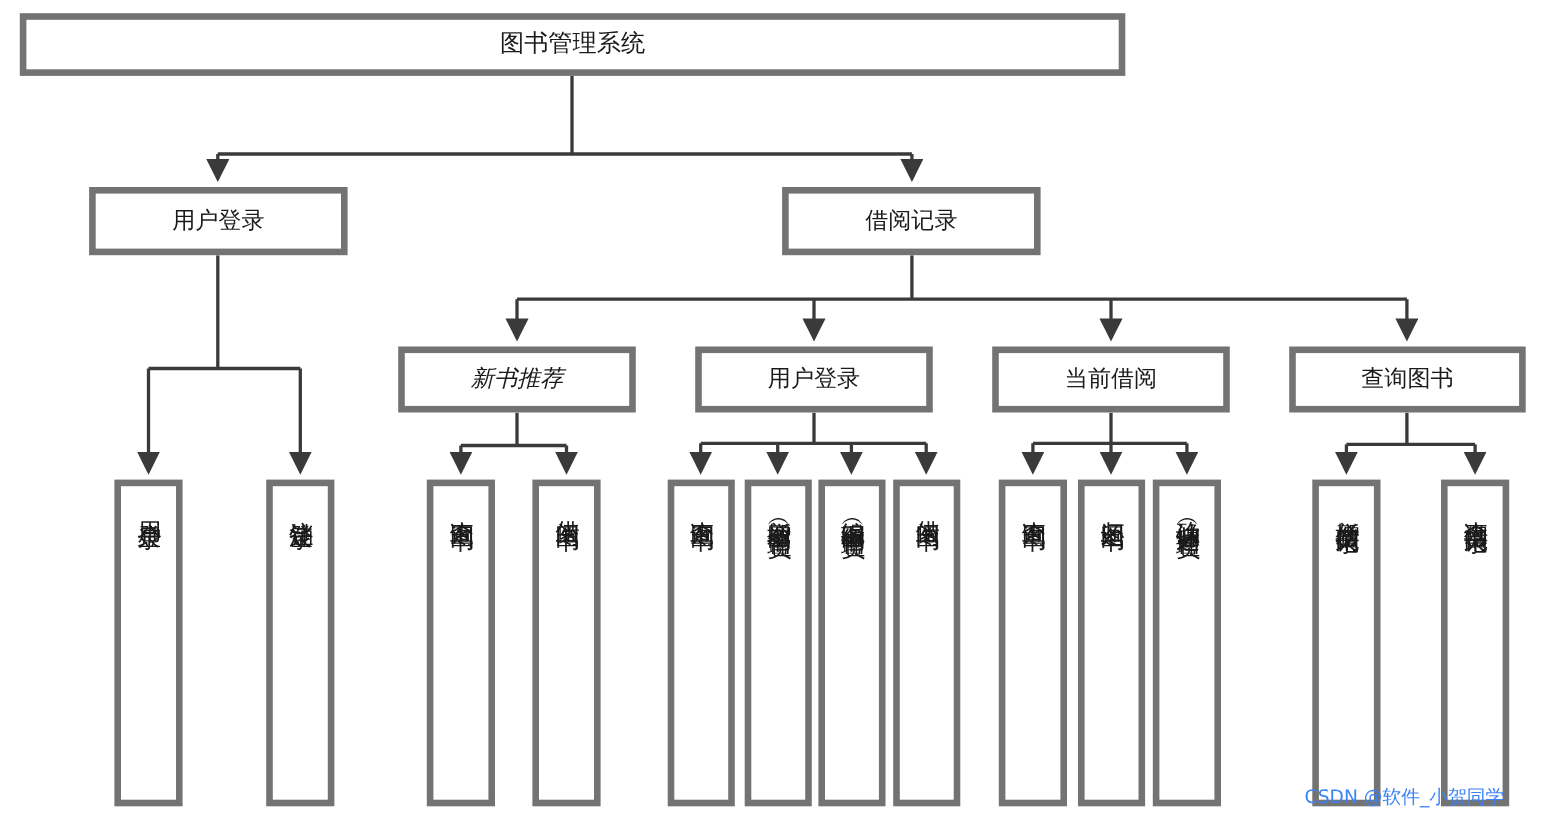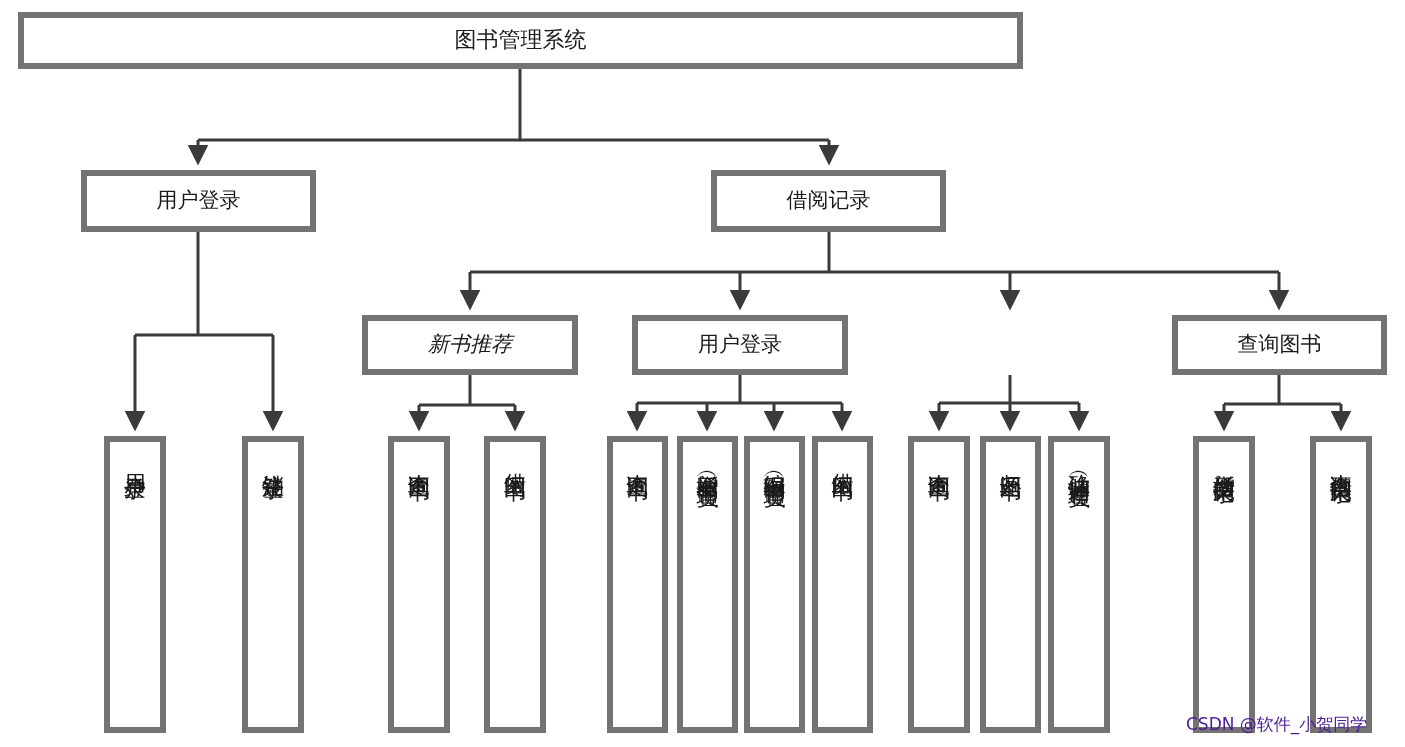--- a/index.html
+++ b/index.html
@@ -59,21 +59,21 @@
     text-orientation: upright;
     font-size: 22px;
     letter-spacing: 2px;
     line-height: 1.0;
   }
   .watermark {
     position: absolute;
     left: 1186px;
     top: 713px;
     font-size: 17px;
-    color: #4c1d95;
+    color: #3b82f6;
     font-family: "DejaVu Sans", "Liberation Sans", sans-serif;
     white-space: nowrap;
     user-select: none;
   }
 </style>
 </head>
 <body>
 
 <div id="diagram-root">
 
@@ -149,20 +149,23 @@
   <div class="node-box horizontal" style="left:711px; top:170px; width:235px; height:62px;">
     <span class="node-label">借阅记录</span>
   </div>
 
   <div class="node-box horizontal" style="left:362px; top:315px; width:216px; height:60px;font-style:italic;">
     <span class="node-label">新书推荐</span>
   </div>
   <div class="node-box horizontal" style="left:632px; top:315px; width:216px; height:60px;">
     <span class="node-label">用户登录</span>
   </div>
+  <div class="node-box horizontal" style="left:902px; top:315px; width:216px; height:60px;">
+    <span class="node-label">当前借阅</span>
+  </div>
   <div class="node-box horizontal" style="left:1172px; top:315px; width:215px; height:60px;">
     <span class="node-label">查询图书</span>
   </div>
 
   <div class="node-box vertical" style="left:104px; top:436px; width:62px; height:297px;">
     <span class="node-label">用户登录</span>
   </div>
   <div class="node-box vertical" style="left:242px; top:436px; width:62px; height:297px;">
     <span class="node-label">注销登录</span>
   </div>

